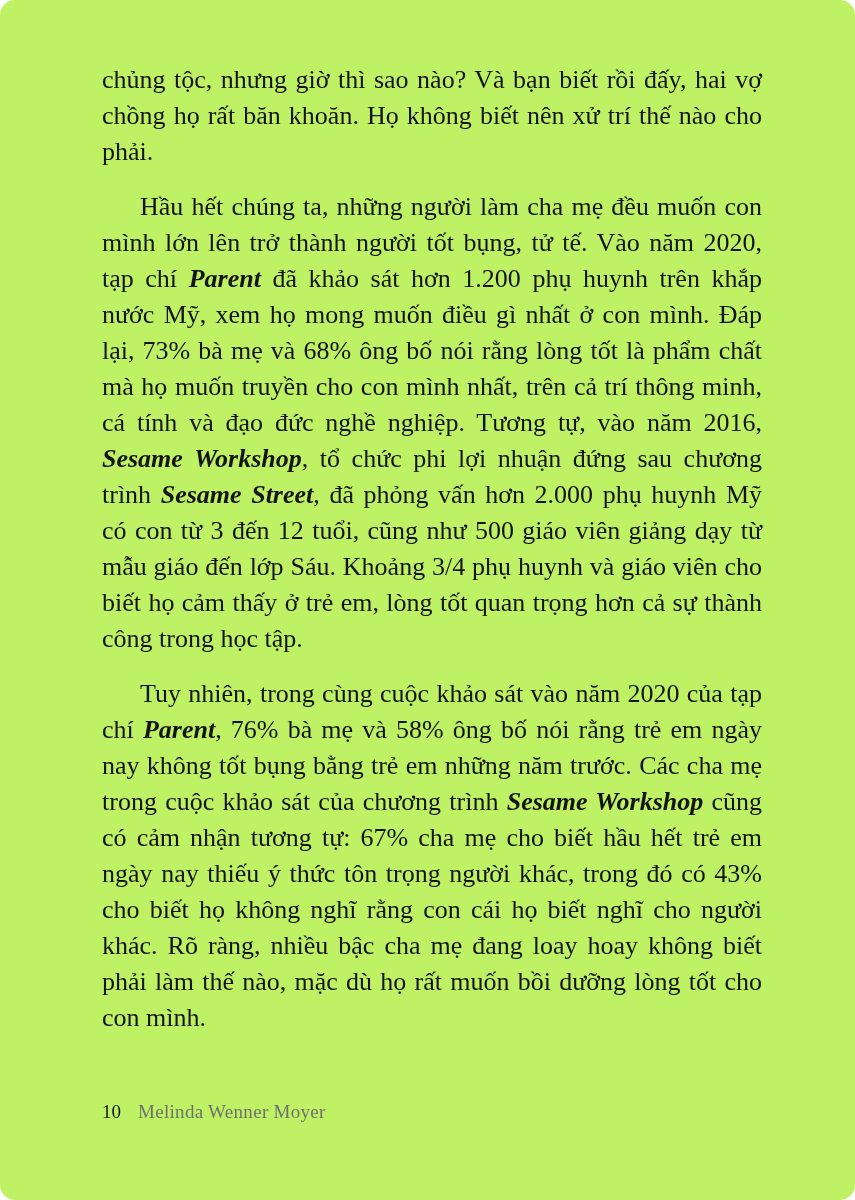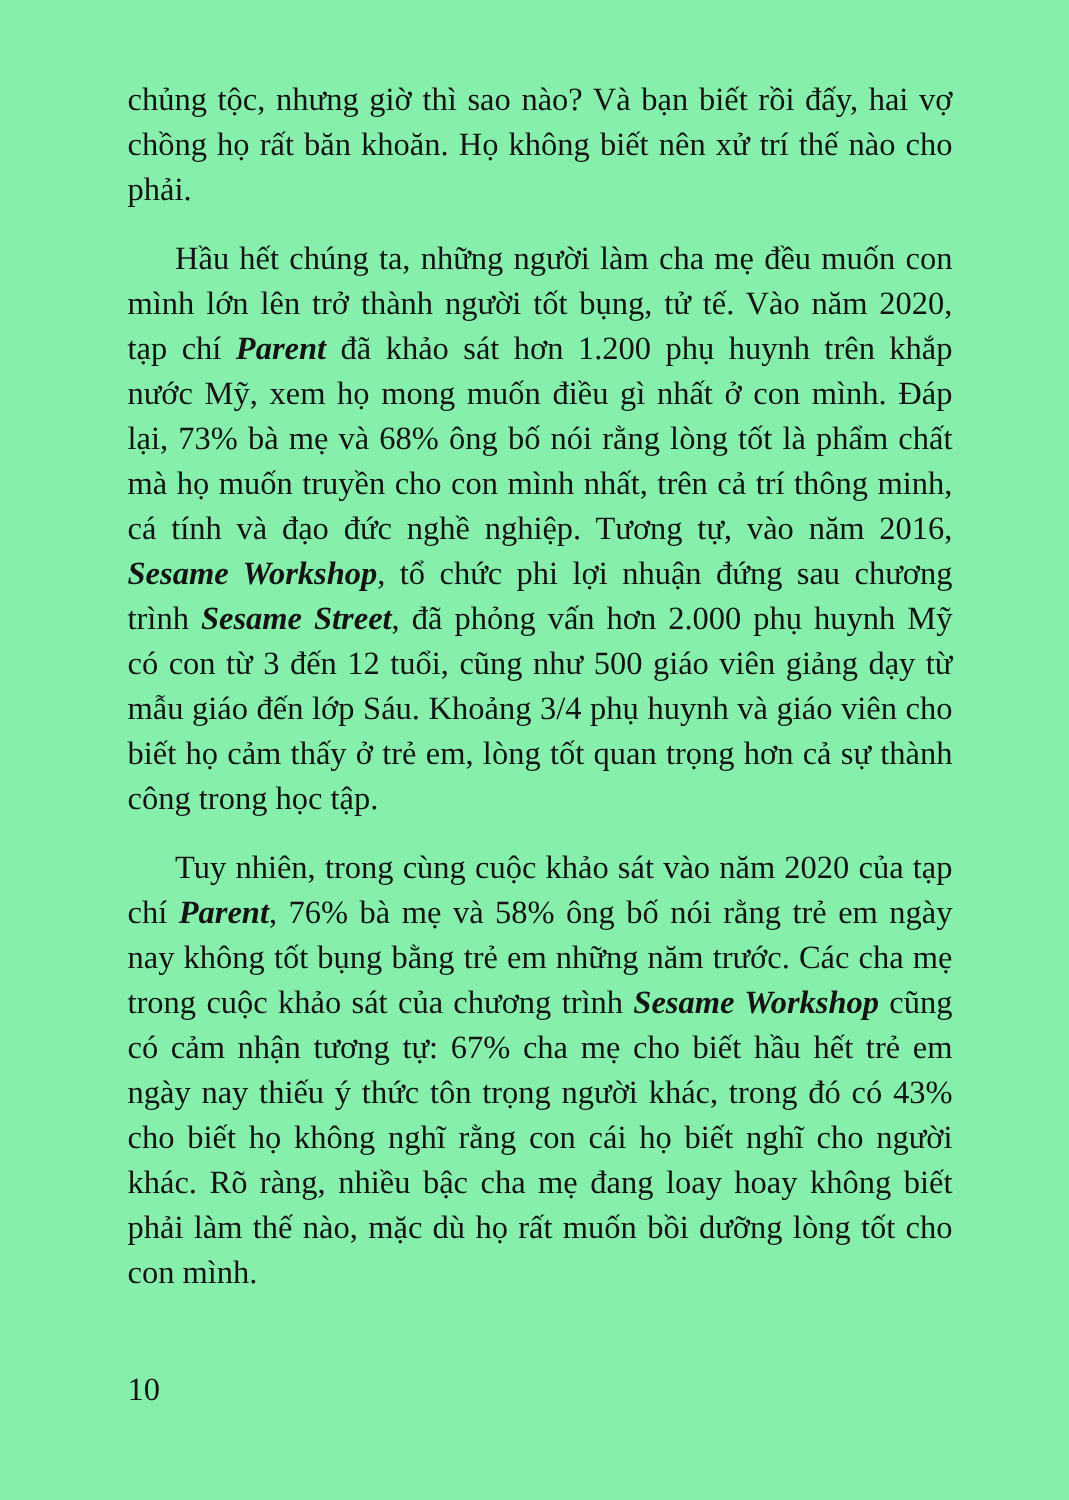--- a/index.html
+++ b/index.html
@@ -11,21 +11,22 @@
   body {
     width: 855px;
     height: 1200px;
     position: relative;
     overflow: hidden;
     font-family: "Liberation Serif", "DejaVu Serif", serif;
   }
   .page {
     position: absolute;
     inset: 0;
-    background: #86efac;
+    background: #bef264;
+    border-radius: 15px;
   }
   .text-block {
     position: absolute;
     top: 62px;
     left: 102px;
     width: 660px;
     color: #141414;
     font-size: 26px;
     line-height: 36px;
     text-align: justify;
@@ -44,21 +45,21 @@
     font-style: italic;
     font-weight: bold;
   }
   .page-footer {
     position: absolute;
     left: 102px;
     top: 1097px;
     display: flex;
     align-items: baseline;
     gap: 17px;
-    font-size: 26px;
+    font-size: 19px;
     line-height: 30px;
   }
   .page-number {
     color: #161616;
   }
   .author-name {
     color: #6f6f6f;
     letter-spacing: 0.3px;
   }
 </style>
@@ -68,15 +69,16 @@
 <div class="page">
 
   <main class="text-block" style="color: rgb(20, 20, 20);">
     <p class="para"><span>chủng tộc, nhưng giờ thì sao nào? Và bạn biết rồi đấy, hai vợ chồng họ rất băn khoăn. Họ không biết nên xử trí thế nào cho phải.</span></p>
     <p class="para indented"><span>Hầu hết chúng ta, những người làm cha mẹ đều muốn con mình lớn lên trở thành người tốt bụng, tử tế. Vào năm 2020, tạp chí </span><i>Parent</i><span> đã khảo sát hơn 1.200 phụ huynh trên khắp nước Mỹ, xem họ mong muốn điều gì nhất ở con mình. Đáp lại, 73% bà mẹ và 68% ông bố nói rằng lòng tốt là phẩm chất mà họ muốn truyền cho con mình nhất, trên cả trí thông minh, cá tính và đạo đức nghề nghiệp. Tương tự, vào năm 2016, </span><i>Sesame Workshop</i><span>, tổ chức phi lợi nhuận đứng sau chương trình </span><i>Sesame Street</i><span>, đã phỏng vấn hơn 2.000 phụ huynh Mỹ có con từ 3 đến 12 tuổi, cũng như 500 giáo viên giảng dạy từ mẫu giáo đến lớp Sáu. Khoảng 3/4 phụ huynh và giáo viên cho biết họ cảm thấy ở trẻ em, lòng tốt quan trọng hơn cả sự thành công trong học tập.</span></p>
     <p class="para indented"><span>Tuy nhiên, trong cùng cuộc khảo sát vào năm 2020 của tạp chí </span><i>Parent</i><span>, 76% bà mẹ và 58% ông bố nói rằng trẻ em ngày nay không tốt bụng bằng trẻ em những năm trước. Các cha mẹ trong cuộc khảo sát của chương trình </span><i>Sesame Workshop</i><span> cũng có cảm nhận tương tự: 67% cha mẹ cho biết hầu hết trẻ em ngày nay thiếu ý thức tôn trọng người khác, trong đó có 43% cho biết họ không nghĩ rằng con cái họ biết nghĩ cho người khác. Rõ ràng, nhiều bậc cha mẹ đang loay hoay không biết phải làm thế nào, mặc dù họ rất muốn bồi dưỡng lòng tốt cho con mình.</span></p>
   </main>
 
   <footer class="page-footer">
     <span class="page-number">10</span>
+    <span class="author-name" style="color: rgb(111, 111, 111);">Melinda Wenner Moyer</span>
   </footer>
 
 </div>
 
 </body></html>

